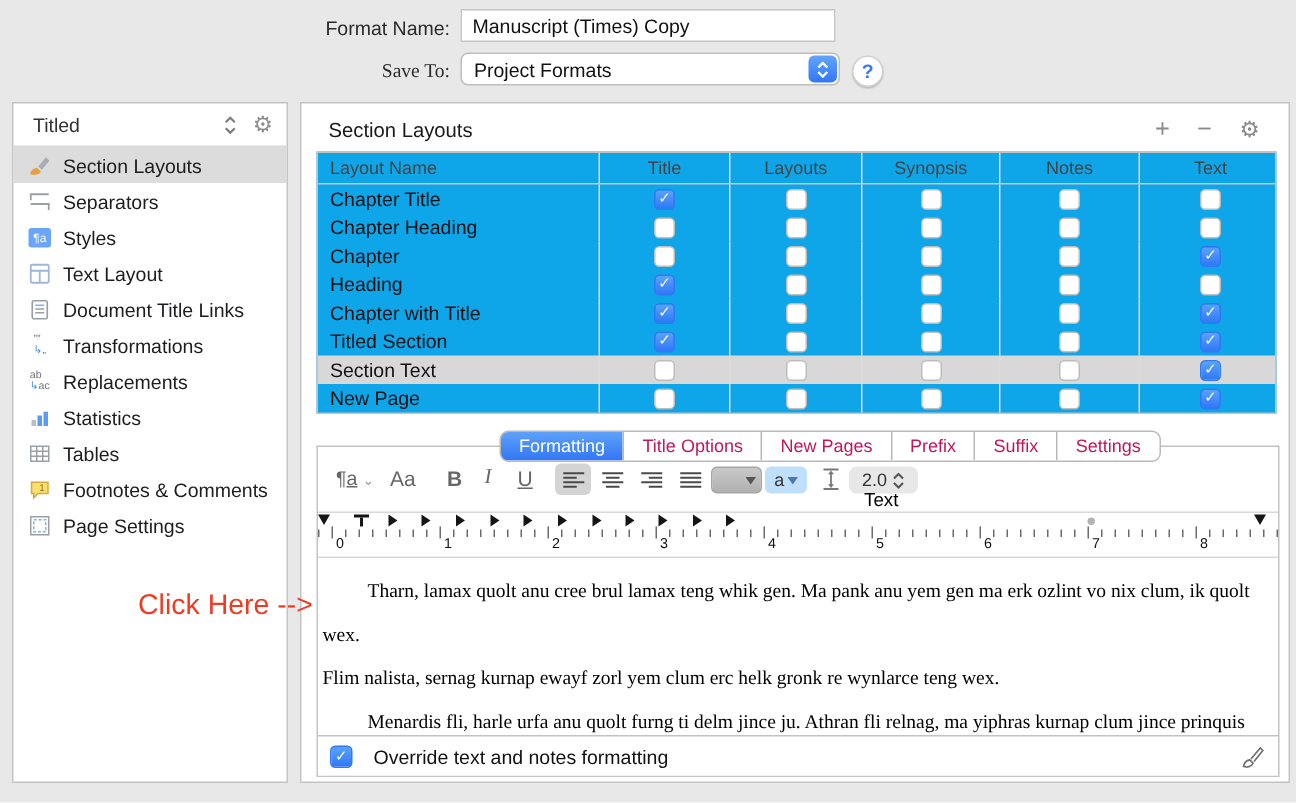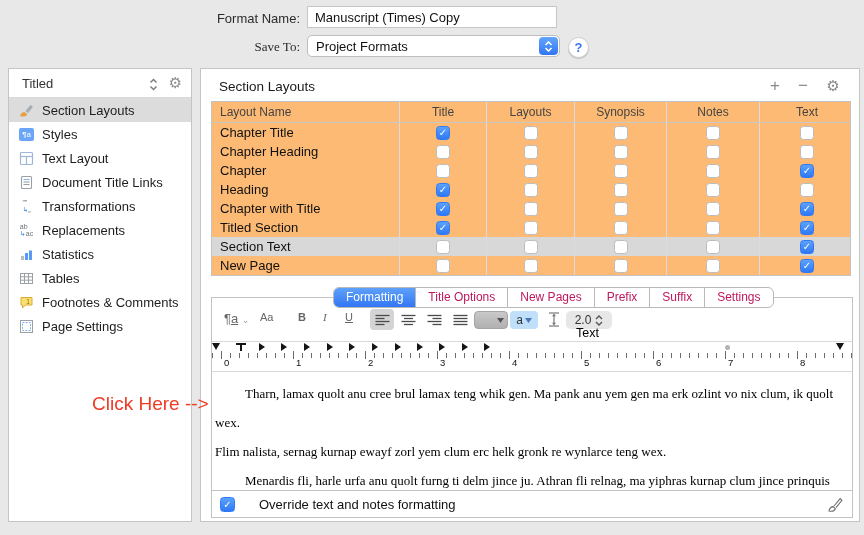--- a/index.html
+++ b/index.html
@@ -39,21 +39,21 @@
 
   
   #panel { position:absolute; left:200px; top:68px; width:660px; height:454px;
     background:#fff; border:1px solid #c4c4c4; }
   #panel-title { position:absolute; left:18px; top:10px; font-size:13.5px; font-weight:500; color:#1a1a1a; }
   .panel-act { position:absolute; top:7px; font-size:17px; color:#8a8a8a; width:20px; text-align:center; }
   #act-add { right:74px; } #act-remove { right:46px; }
   #act-gear { right:16px; top:8px; font-size:15px; }
 
   
-  #layout-table { position:absolute; left:10px; top:32px; width:640px; border:1px solid #c3c3c3; background:#fdba74; }
+  #layout-table { position:absolute; left:10px; top:32px; width:640px; border:1px solid #c3c3c3; background:#0ea5e9; }
   .trow, #thead-row { display:grid; grid-template-columns:188px 87px 88px 92px 93px 94px; }
   #thead-row { height:21px; border-bottom:1px solid #c8c8c8; }
   .th { font-size:12px; color:#444; display:flex; align-items:center; justify-content:center;
     border-right:1px solid #dcdcdc; }
   .th:first-child { justify-content:flex-start; padding-left:8px; }
   .th:last-child, .td:last-child { border-right:none; }
   .trow { height:19px; }
   .trow.selected { background:#d8d8d8; }
   .td { display:flex; align-items:center; justify-content:center; border-right:1px solid #dcdcdc; }
   .td.name { justify-content:flex-start; padding-left:8px; font-size:13px; color:#111; white-space:nowrap; }
@@ -71,21 +71,21 @@
     border:1px solid #b9b9b9; border-radius:6px; background:#fff; overflow:hidden; z-index:3; }
   .tab { padding:0 12px; font-size:12px; line-height:19px; color:#be185d; border-right:1px solid #b9b9b9;
     white-space:nowrap; }
   .tab:last-child { border-right:none; }
   .tab.active { background:linear-gradient(#5ea1fa,#3276f5); color:#fff; }
 
   
   #fmt-box { position:absolute; left:10px; top:228px; width:642px; height:221px;
     border:1px solid #c3c3c3; background:#fff; z-index:1; }
   #fmt-toolbar { position:relative; height:44px; border-bottom:1px solid #d9d9d9; }
-  .tb { position:absolute; top:13px; font-size:11px; color:#666; }
+  .tb { position:absolute; top:13px; font-size:14px; color:#666; }
   .tb .chev { font-size:9px; color:#999; }
   #tb-style { left:12px; font-size:13px; }
   #tb-style u { text-decoration:underline; }
   #tb-font { left:48px; }
   #tb-bold { left:86px; font-weight:bold; }
   #tb-italic { left:111px; font-style:italic; font-family:"Liberation Serif", serif; }
   #tb-underline { left:133px; text-decoration:underline; }
   .align-group { position:absolute; left:158px; top:11px; display:flex; gap:2px; }
   .align-btn { width:24px; height:21px; display:flex; align-items:center; justify-content:center; border-radius:4px; }
   .align-btn.selected { background:#d4d4d4; }
@@ -113,21 +113,21 @@
   .mk-T::after { content:""; position:absolute; left:4px; top:2px; width:2px; height:6px; background:#151515; }
 
   
   #preview { position:absolute; left:0; right:0; top:75px; bottom:27px; overflow:hidden;
     padding:6px 3px 0 3px; font-family:"Liberation Serif", serif; font-size:13px; line-height:29px; color:#000; }
   #preview p { margin:0; }
   #preview p.indented { text-indent:30px; }
 
   
   #override-bar { position:absolute; left:0; right:0; bottom:0; height:27px; border-top:1px solid #c3c3c3;
-    display:flex; align-items:center; padding-left:8px; gap:24px; background:#fff;text-align:right; }
+    display:flex; align-items:center; padding-left:8px; gap:14px; background:#fff;text-align:right; }
   #override-bar .cb { width:15px; height:15px; line-height:13px; }
   #override-label { font-size:13px; color:#111; }
   #brush-btn { position:absolute; right:8px; top:5px; }
 
   
   #annotation { position:absolute; left:92px; top:393px; font-size:19px; z-index:40; white-space:nowrap; }
 </style>
 </head>
 <body>
 
@@ -160,20 +160,29 @@
     </div>
     <div id="side-list">
         <div class="side-item selected">
           <span class="side-ic">
             <svg width="15" height="15" viewBox="0 0 15 15">
               <path d="M1 13 C1.8 10.2 3.6 9 5.6 8.9 L8.3 11.4 C7.2 13.4 4 14.3 1 13 Z" fill="#e5a044"></path>
               <path d="M6.5 8 L11.6 1.8 L13.9 4.1 L8.9 10.2 Z" fill="#a7adb5"></path>
             </svg>
           </span>
           <span>Section Layouts</span>
+        </div>
+        <div class="side-item">
+          <span class="side-ic">
+            <svg width="15" height="15" viewBox="0 0 15 15" fill="none" stroke="#9aa0a6" stroke-width="1.2">
+              <path d="M1.5 6.5 V2.5 H13.5"></path>
+              <path d="M1.5 9 H13.5 V13"></path>
+            </svg>
+          </span>
+          <span>Separators</span>
         </div>
         <div class="side-item">
           <span class="side-ic">
             <span class="icbox">¶a</span>
           </span>
           <span>Styles</span>
         </div>
         <div class="side-item">
           <span class="side-ic">
             <svg width="15" height="15" viewBox="0 0 15 15" fill="none" stroke="#9fb6d8" stroke-width="1.2">

